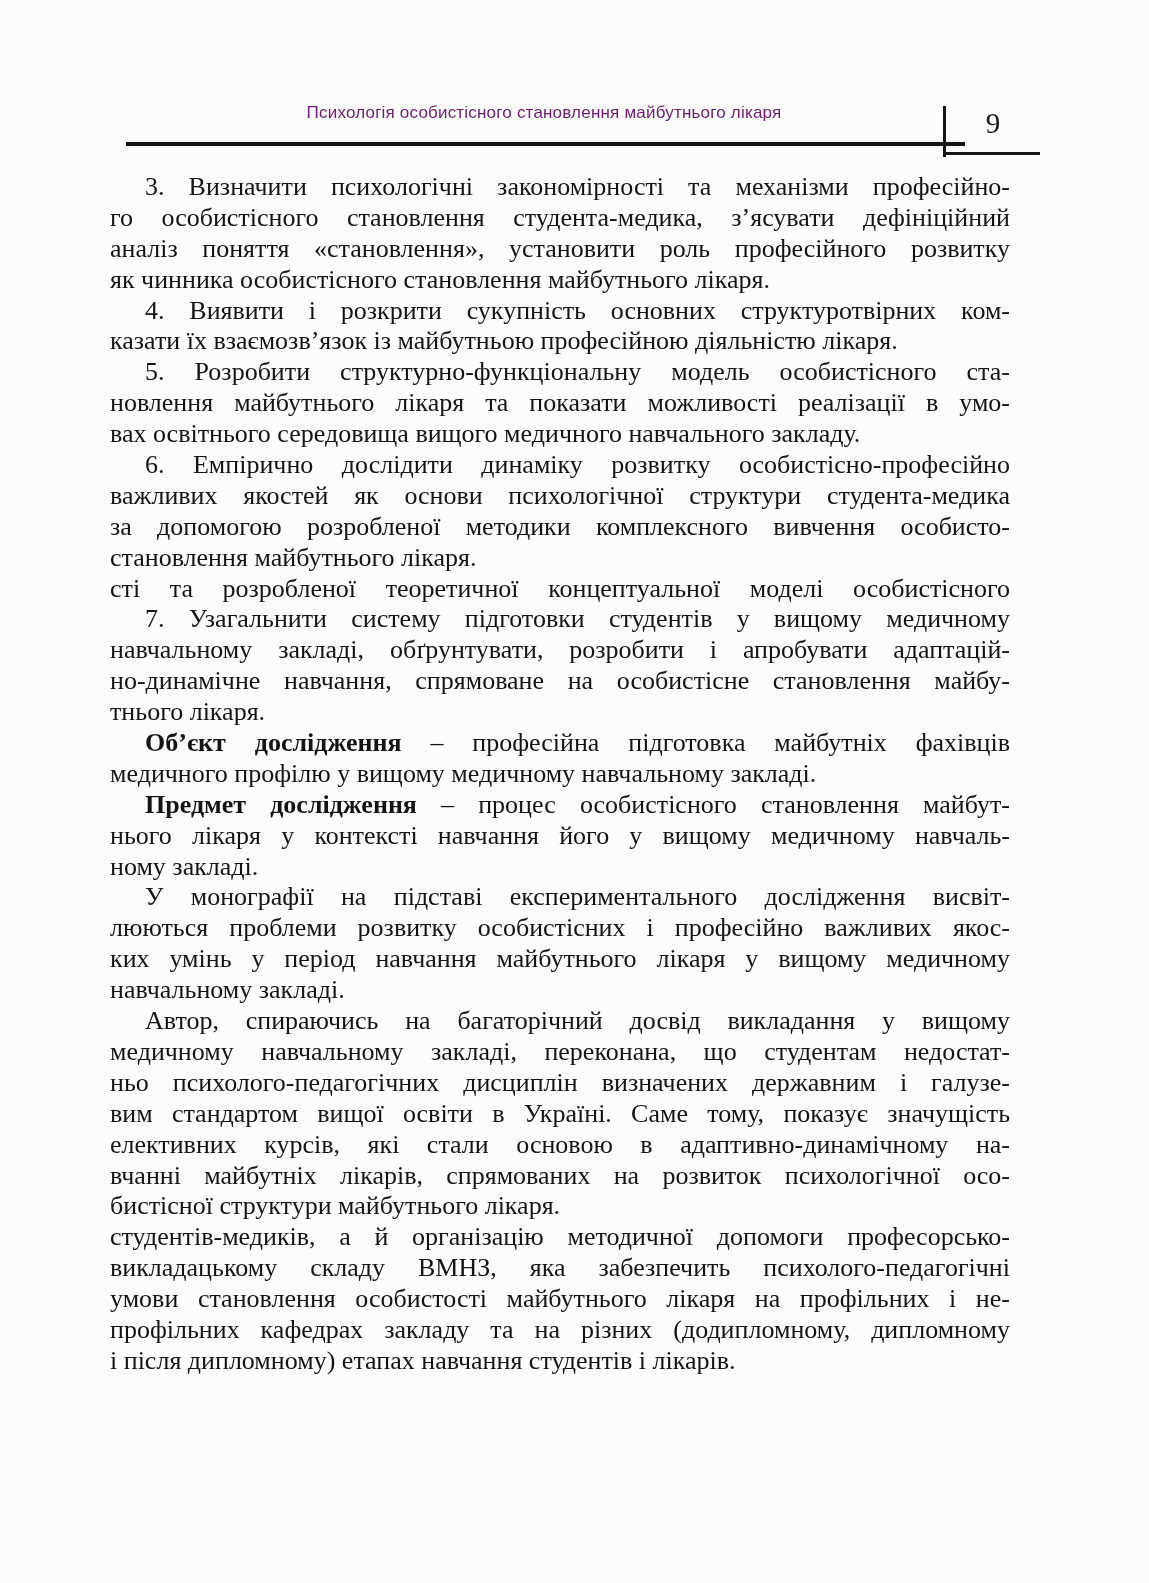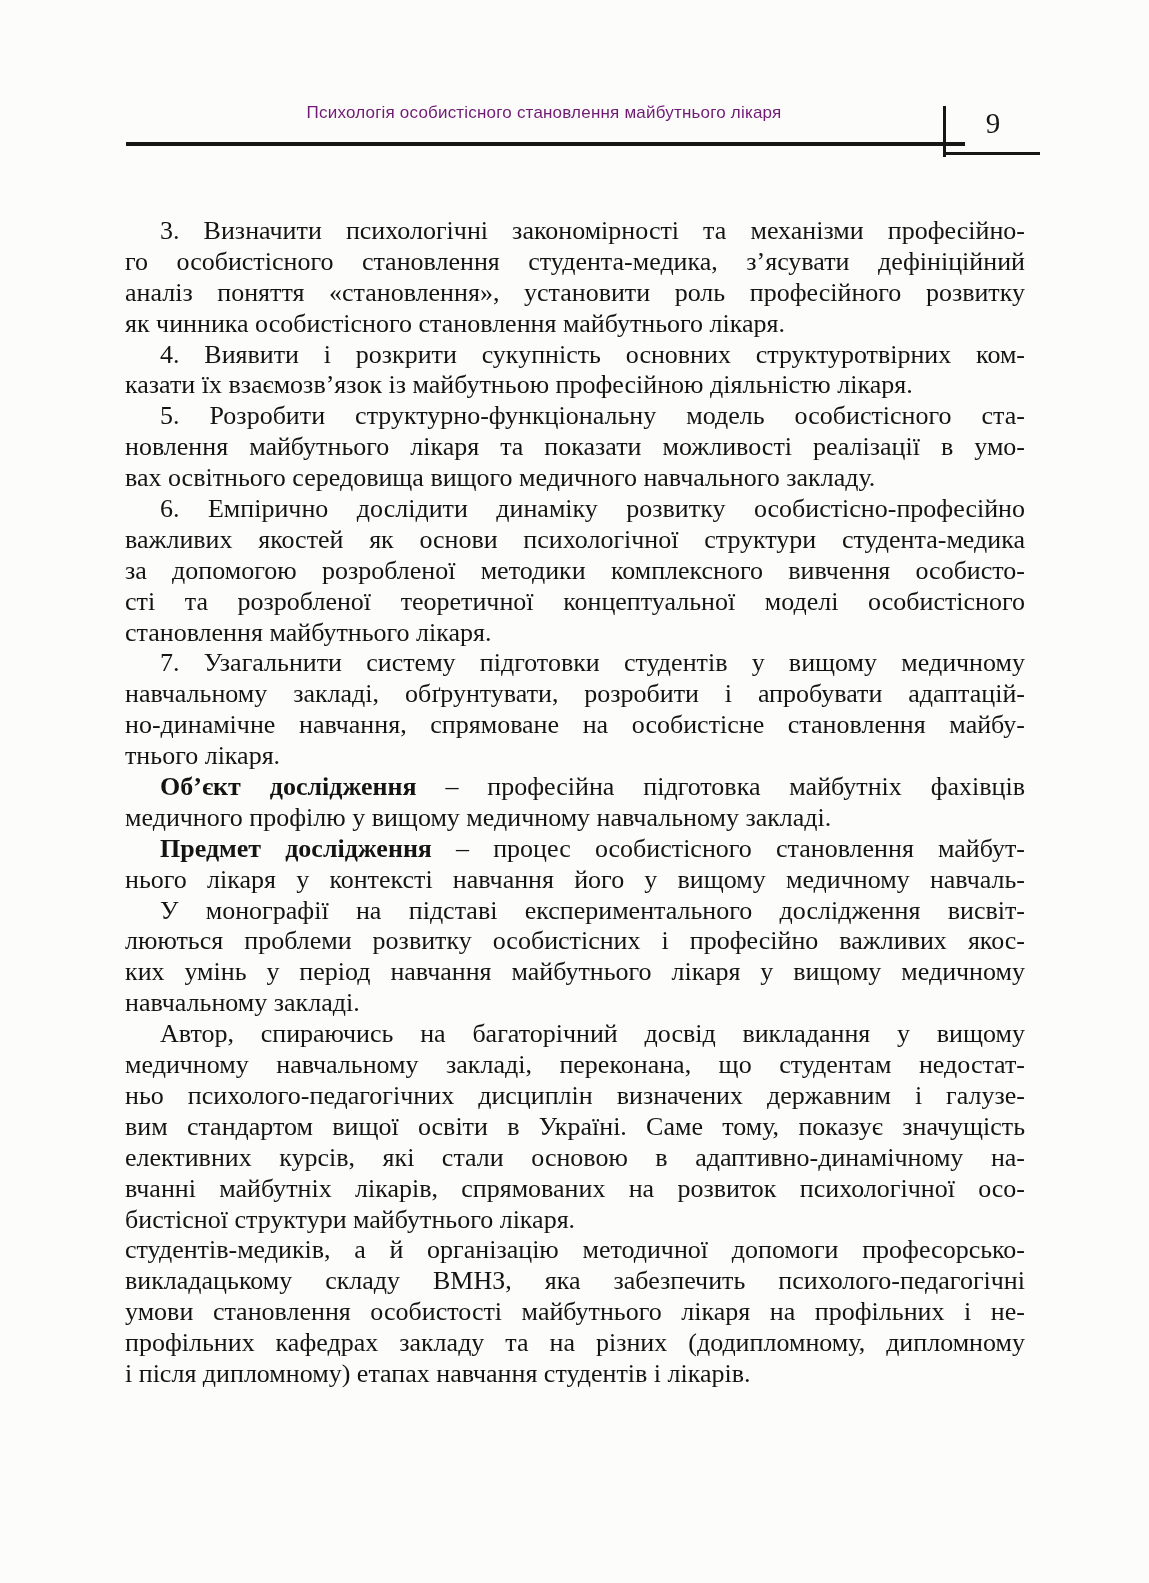--- a/index.html
+++ b/index.html
@@ -25,26 +25,25 @@
   .page-number {
     position:absolute;
     left:962px; top:107px; width:62px;
     text-align:center;
     font-family:"Liberation Serif", serif;
     font-size:29px;
     color:#161616;
   }
   .body-text {
     position:absolute;
-    left:125px; top:172px; width:900px;
+    left:110px; top:172px; width:900px;
     font-family:"Liberation Serif", serif;
     font-size:26px;
     line-height:30.9px;
     color:#141414;
-    margin-top:44px;
   }
   .line {
     height:30.9px;
     text-align:justify;
     text-align-last:justify;
     white-space:normal;
   }
   .line.first { text-indent:35px; }
   .line.last  { text-align-last:left; }
   .b { font-weight:bold; }
@@ -74,36 +73,37 @@
       </div>
       <div class="para">
         <div class="line first"><span>5. Розробити структурно-функціональну модель особистісного ста-</span></div>
         <div class="line"><span>новлення майбутнього лікаря та показати можливості реалізації в умо-</span></div>
         <div class="line last"><span>вах освітнього середовища вищого медичного навчального закладу.</span></div>
       </div>
       <div class="para">
         <div class="line first"><span>6. Емпірично дослідити динаміку розвитку особистісно-професійно</span></div>
         <div class="line"><span>важливих якостей як основи психологічної структури студента-медика</span></div>
         <div class="line"><span>за допомогою розробленої методики комплексного вивчення особисто-</span></div>
+        <div class="line last"><span>становлення майбутнього лікаря.</span></div>
         <div class="line"><span>сті та розробленої теоретичної концептуальної моделі особистісного</span></div>
-        <div class="line last"><span>становлення майбутнього лікаря.</span></div>
       </div>
       <div class="para">
         <div class="line first"><span>7. Узагальнити систему підготовки студентів у вищому медичному</span></div>
         <div class="line"><span>навчальному закладі, обґрунтувати, розробити і апробувати адаптацій-</span></div>
         <div class="line"><span>но-динамічне навчання, спрямоване на особистісне становлення майбу-</span></div>
         <div class="line last"><span>тнього лікаря.</span></div>
       </div>
       <div class="para">
         <div class="line first"><span class="b">Об’єкт дослідження</span><span> – професійна підготовка майбутніх фахівців</span></div>
         <div class="line last"><span>медичного профілю у вищому медичному навчальному закладі.</span></div>
       </div>
       <div class="para">
         <div class="line first"><span class="b">Предмет дослідження</span><span> – процес особистісного становлення майбут-</span></div>
         <div class="line"><span>нього лікаря у контексті навчання його у вищому медичному навчаль-</span></div>
+        <div class="line last"><span>ному закладі.</span></div>
       </div>
       <div class="para">
         <div class="line first"><span>У монографії на підставі експериментального дослідження висвіт-</span></div>
         <div class="line"><span>люються проблеми розвитку особистісних і професійно важливих якос-</span></div>
         <div class="line"><span>ких умінь у період навчання майбутнього лікаря у вищому медичному</span></div>
         <div class="line last"><span>навчальному закладі.</span></div>
       </div>
       <div class="para">
         <div class="line first"><span>Автор, спираючись на багаторічний досвід викладання у вищому</span></div>
         <div class="line"><span>медичному навчальному закладі, переконана, що студентам недостат-</span></div>

